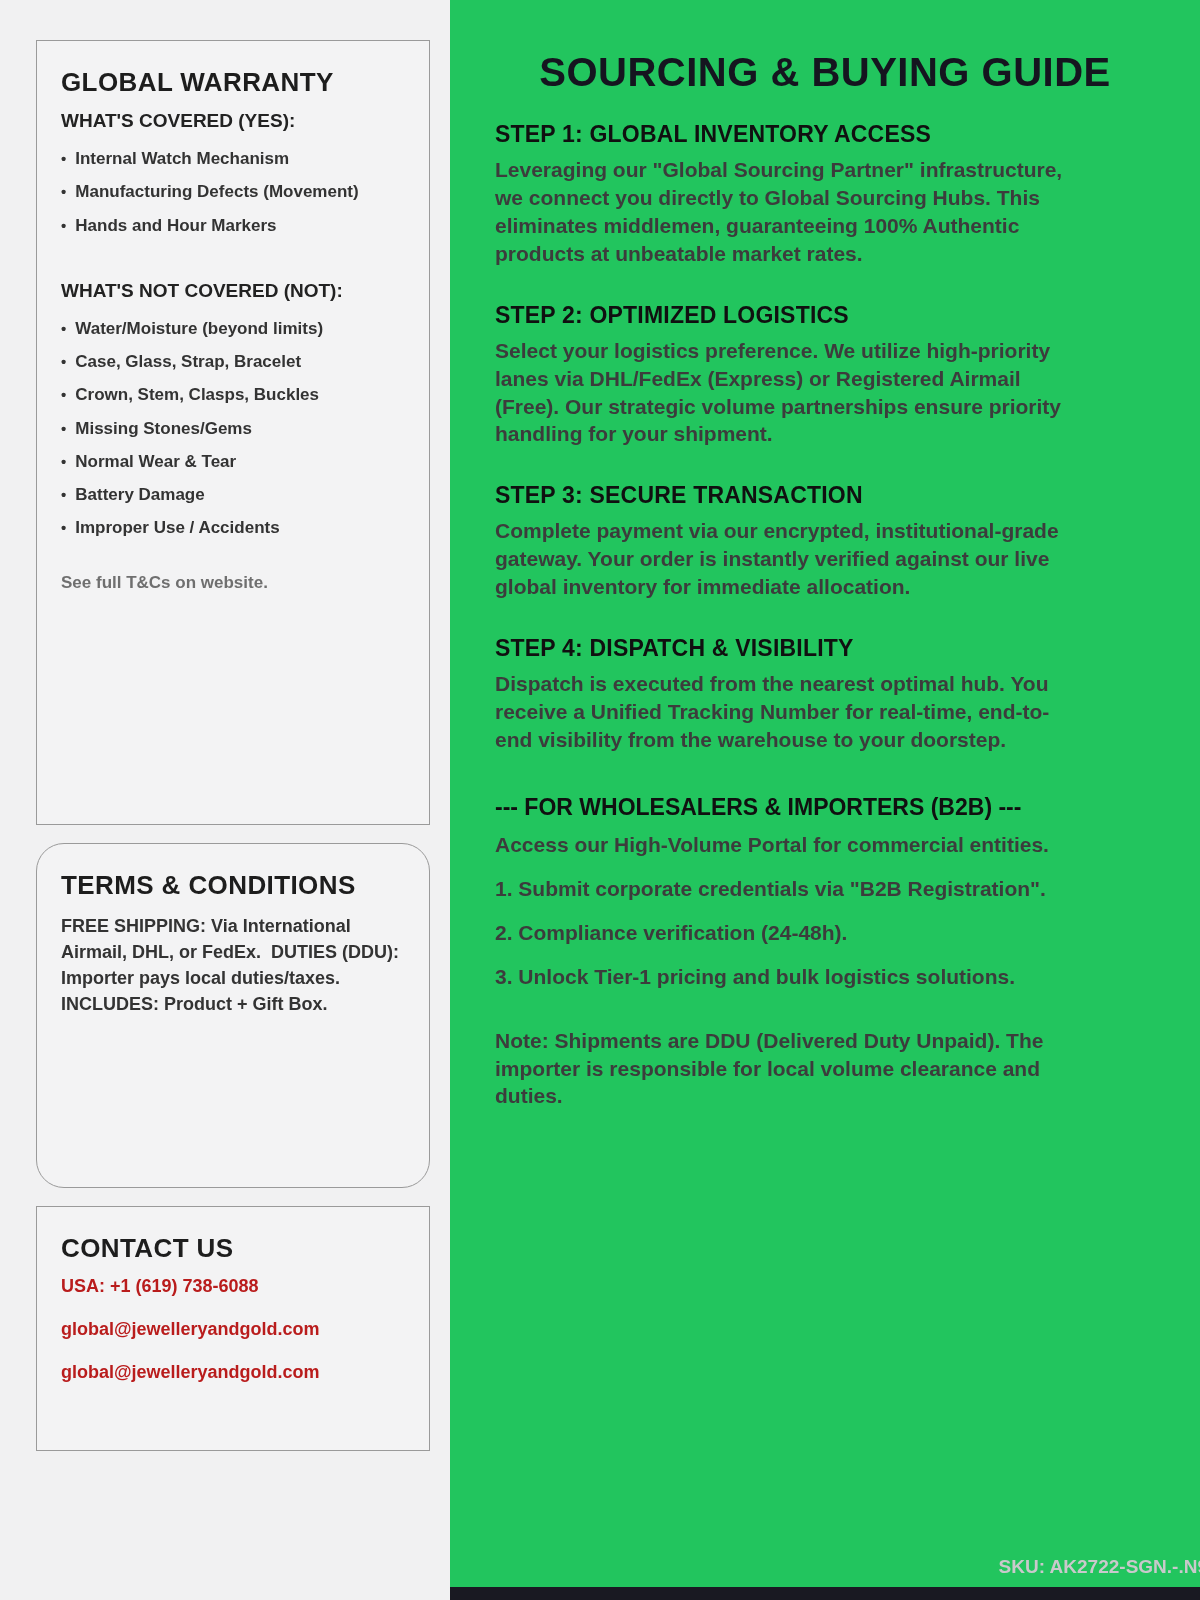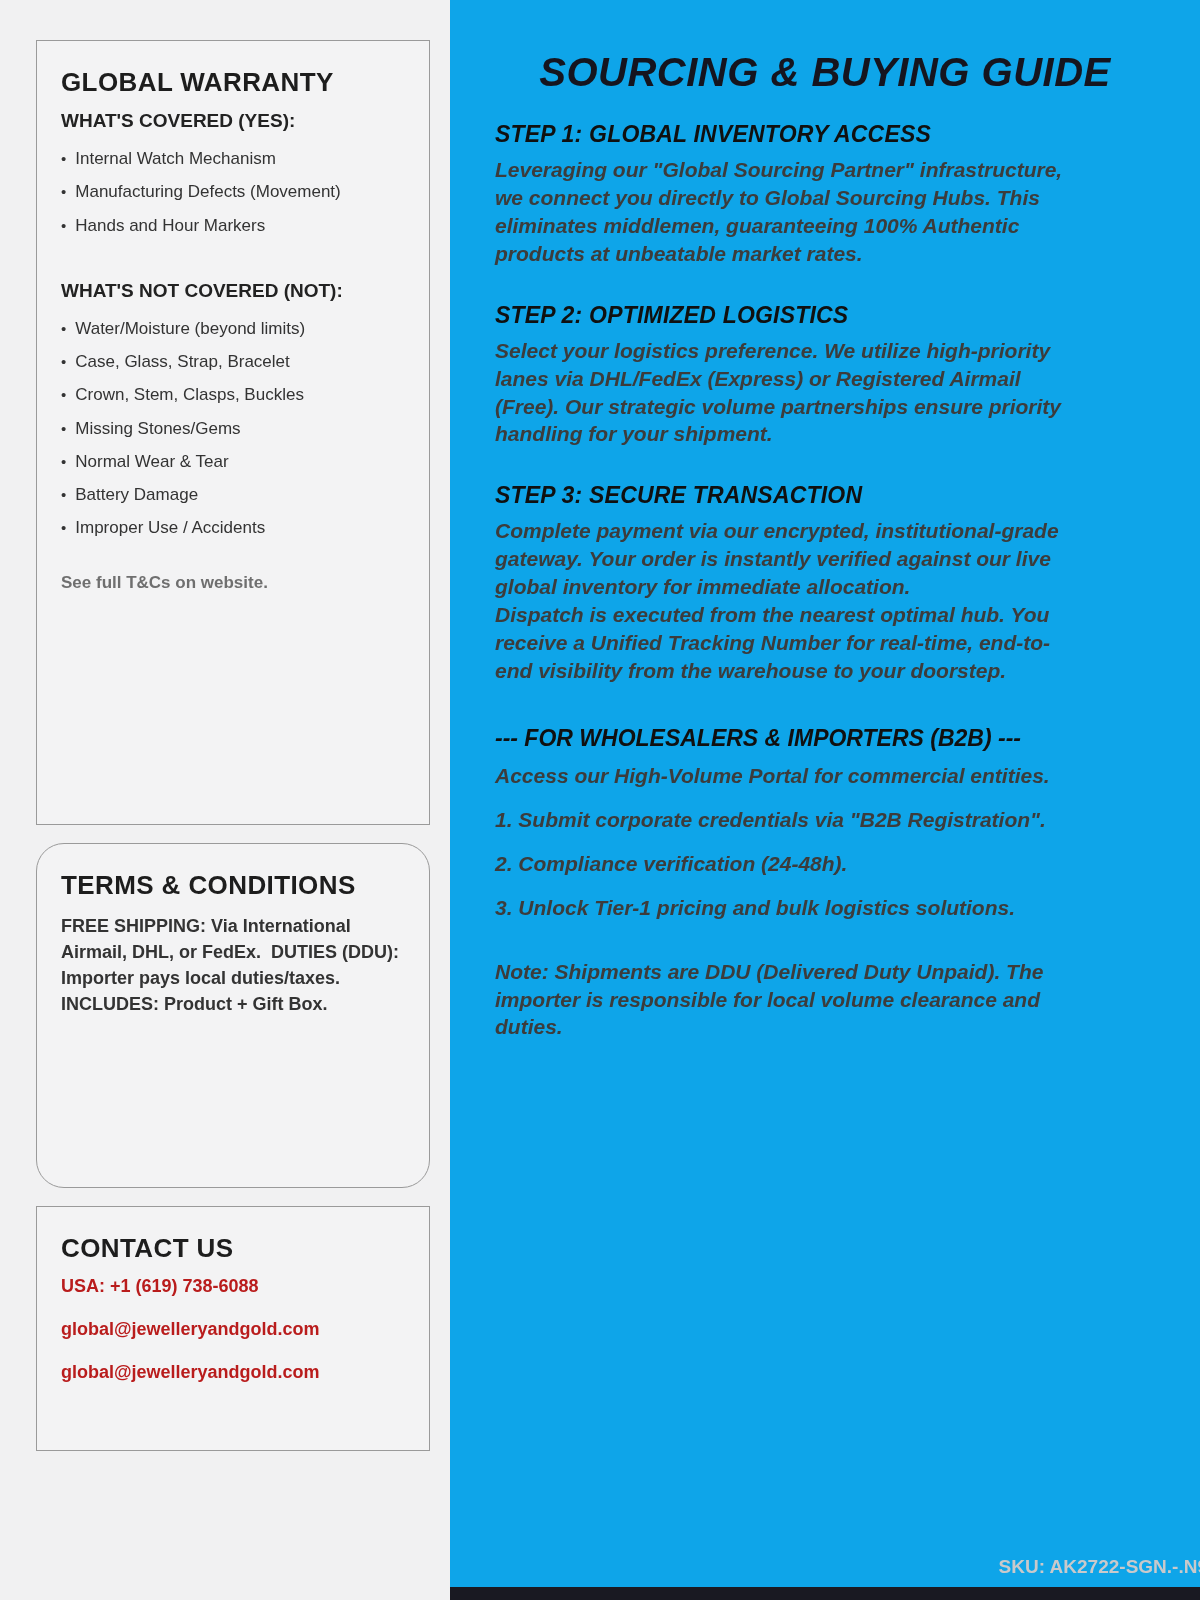--- a/index.html
+++ b/index.html
@@ -46,21 +46,21 @@
     font-size: 19px;
     font-weight: bold;
     color: #222222;
     margin: 0 0 10px 0;
   }
   .sub-title.second { margin-top: 38px; }
 
   ul.bullet-list { list-style: none; margin: 0; padding: 0; }
   ul.bullet-list li {
     font-size: 17px;
-    font-weight: normal;
+    font-weight: bold;
     color: #333333;
     padding: 6px 0;
     line-height: 1.25;
   }
   ul.bullet-list li::before {
     content: "•";
     font-size: 15px;
     margin-right: 9px;
     color: #333333;
   }
@@ -82,24 +82,23 @@
     font-size: 18px;
     font-weight: bold;
     color: #b91c1c;
     margin: 0 0 22px 0;
   }
   .contact-line:first-of-type { margin-top: 8px; }
 
   
   .main {
     flex: 1;
-    background: #0ea5e9;
+    background: #22c55e;
     padding: 50px 45px 0 45px;
     position: relative;
-    font-style: italic;
   }
   .main-title {
     text-align: center;
     font-size: 40px;
     font-weight: bold;
     color: #15151f;
     letter-spacing: 0.5px;
     margin: 0 0 26px 0;
   }
   .step-heading {
@@ -211,20 +210,21 @@
 
     <h2 class="step-heading first">STEP 1: GLOBAL INVENTORY ACCESS</h2>
     <p class="step-body">Leveraging our "Global Sourcing Partner" infrastructure, we connect you directly to Global Sourcing Hubs. This eliminates middlemen, guaranteeing 100% Authentic products at unbeatable market rates.</p>
 
     <h2 class="step-heading">STEP 2: OPTIMIZED LOGISTICS</h2>
     <p class="step-body">Select your logistics preference. We utilize high-priority lanes via DHL/FedEx (Express) or Registered Airmail (Free). Our strategic volume partnerships ensure priority handling for your shipment.</p>
 
     <h2 class="step-heading">STEP 3: SECURE TRANSACTION</h2>
     <p class="step-body">Complete payment via our encrypted, institutional-grade gateway. Your order is instantly verified against our live global inventory for immediate allocation.</p>
 
+    <h2 class="step-heading">STEP 4: DISPATCH &amp; VISIBILITY</h2>
     <p class="step-body">Dispatch is executed from the nearest optimal hub. You receive a Unified Tracking Number for real-time, end-to-end visibility from the warehouse to your doorstep.</p>
 
     <h2 class="b2b-heading">--- FOR WHOLESALERS &amp; IMPORTERS (B2B) ---</h2>
     <p class="b2b-para">Access our High-Volume Portal for commercial entities.</p>
     <p class="b2b-para">1. Submit corporate credentials via "B2B Registration".</p>
     <p class="b2b-para">2. Compliance verification (24-48h).</p>
     <p class="b2b-para">3. Unlock Tier-1 pricing and bulk logistics solutions.</p>
     <p class="b2b-note">Note: Shipments are DDU (Delivered Duty Unpaid). The importer is responsible for local volume clearance and duties.</p>
 
   </main>

